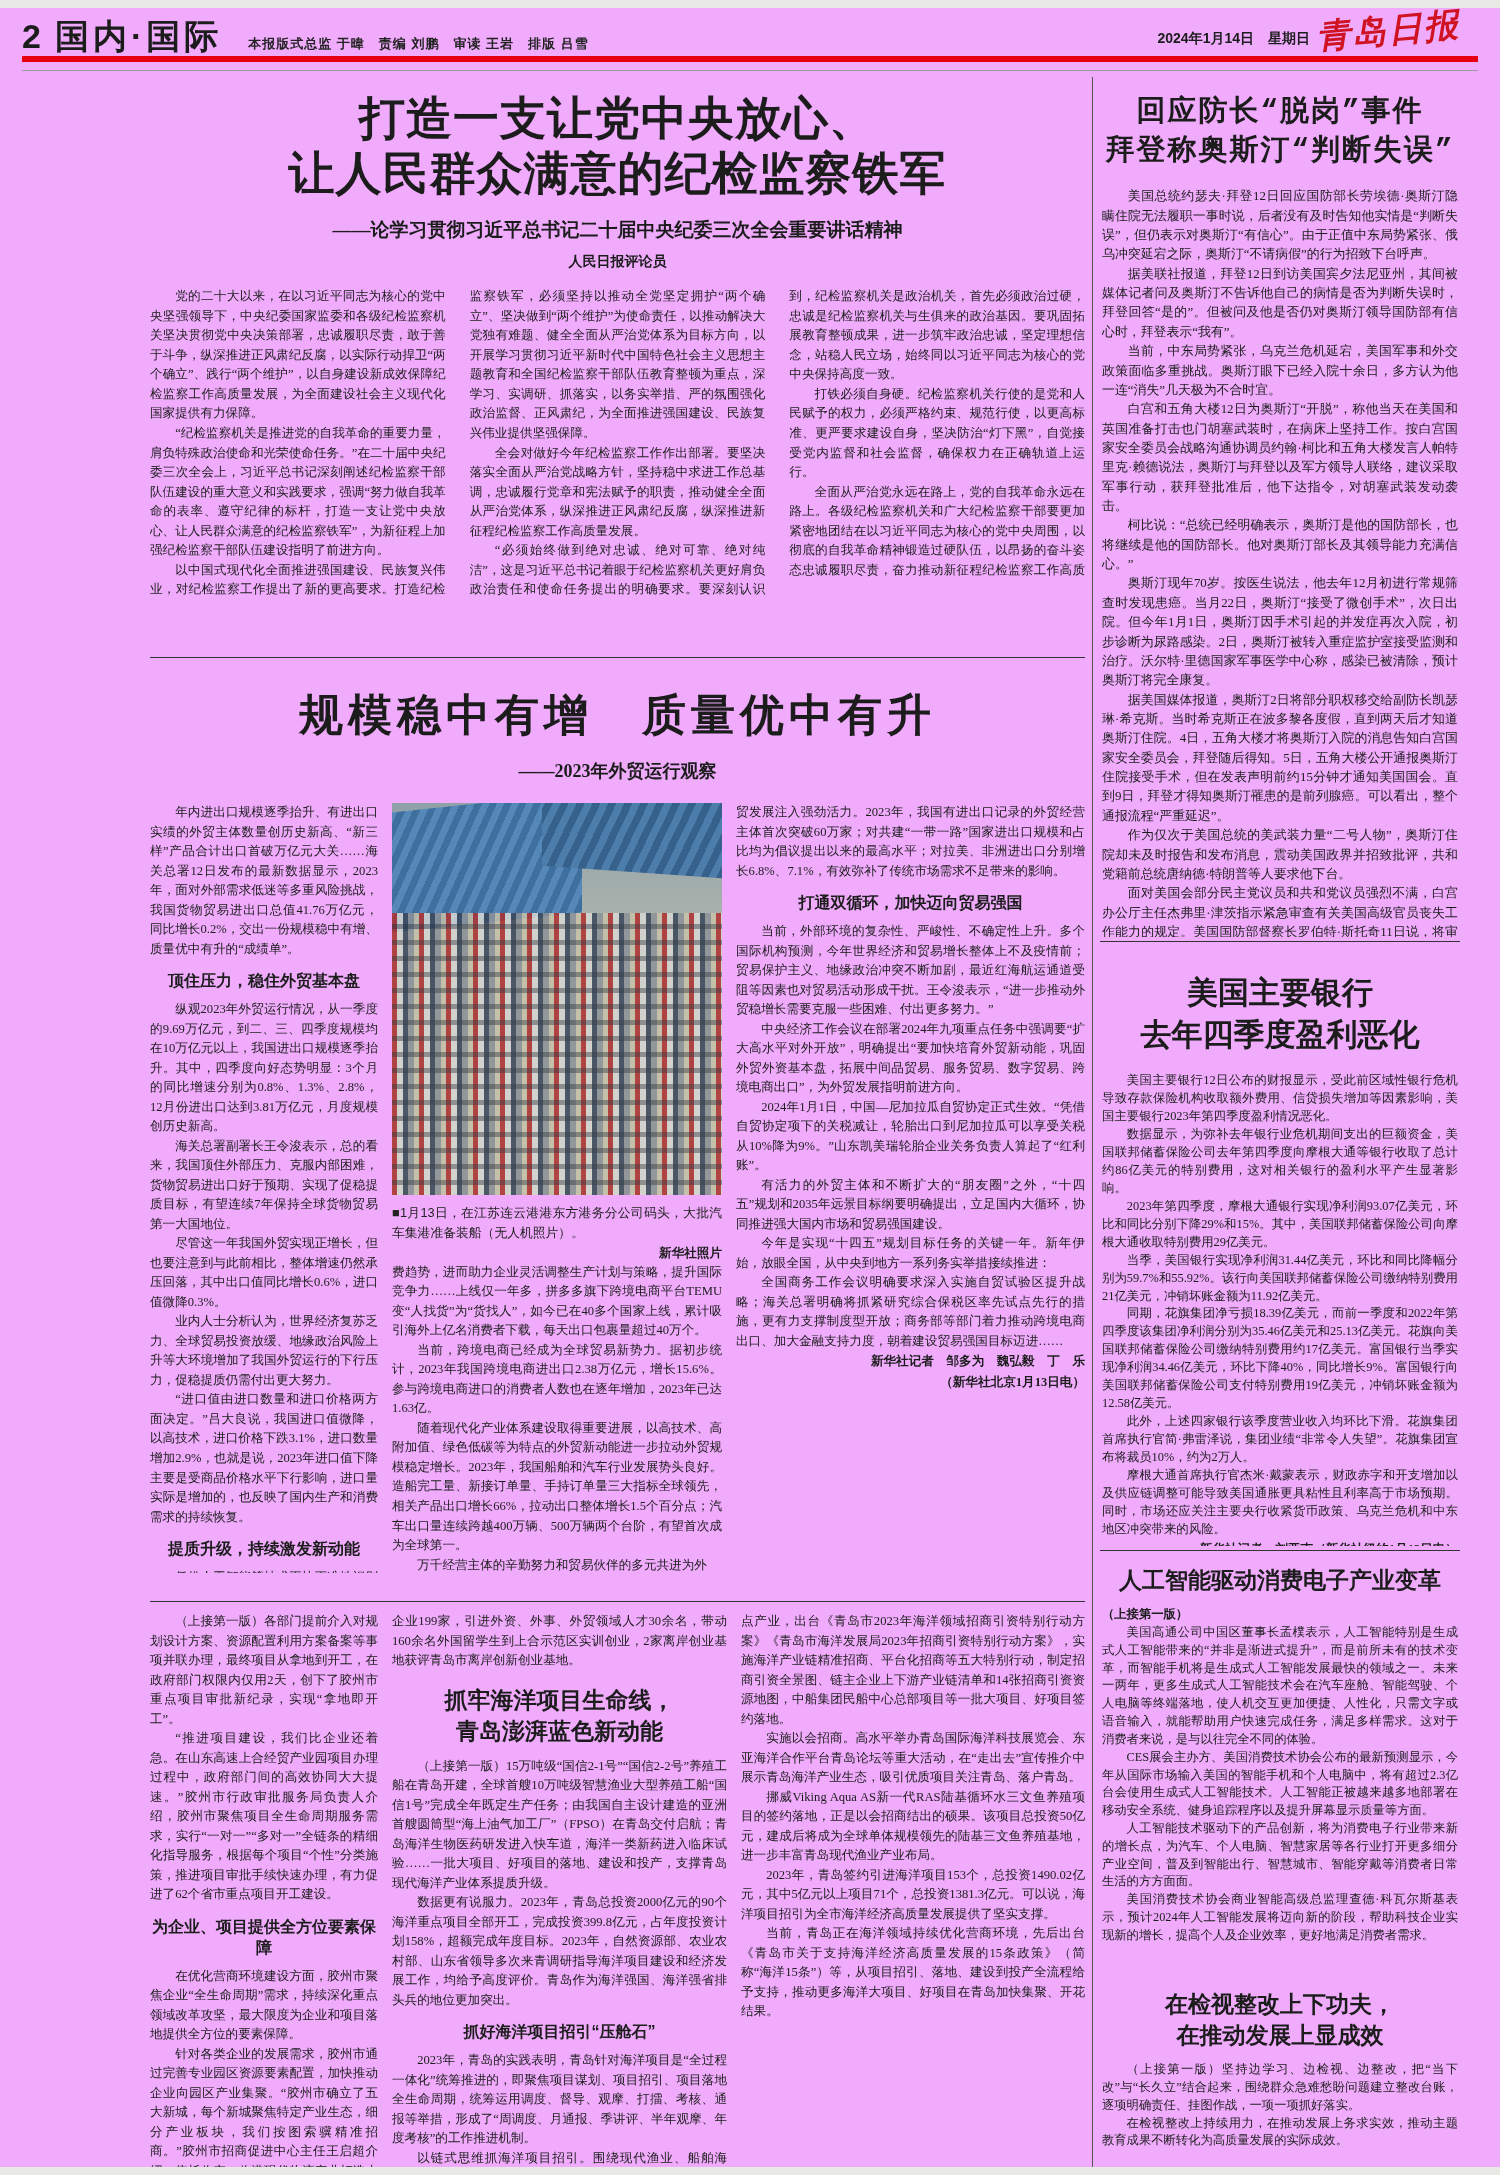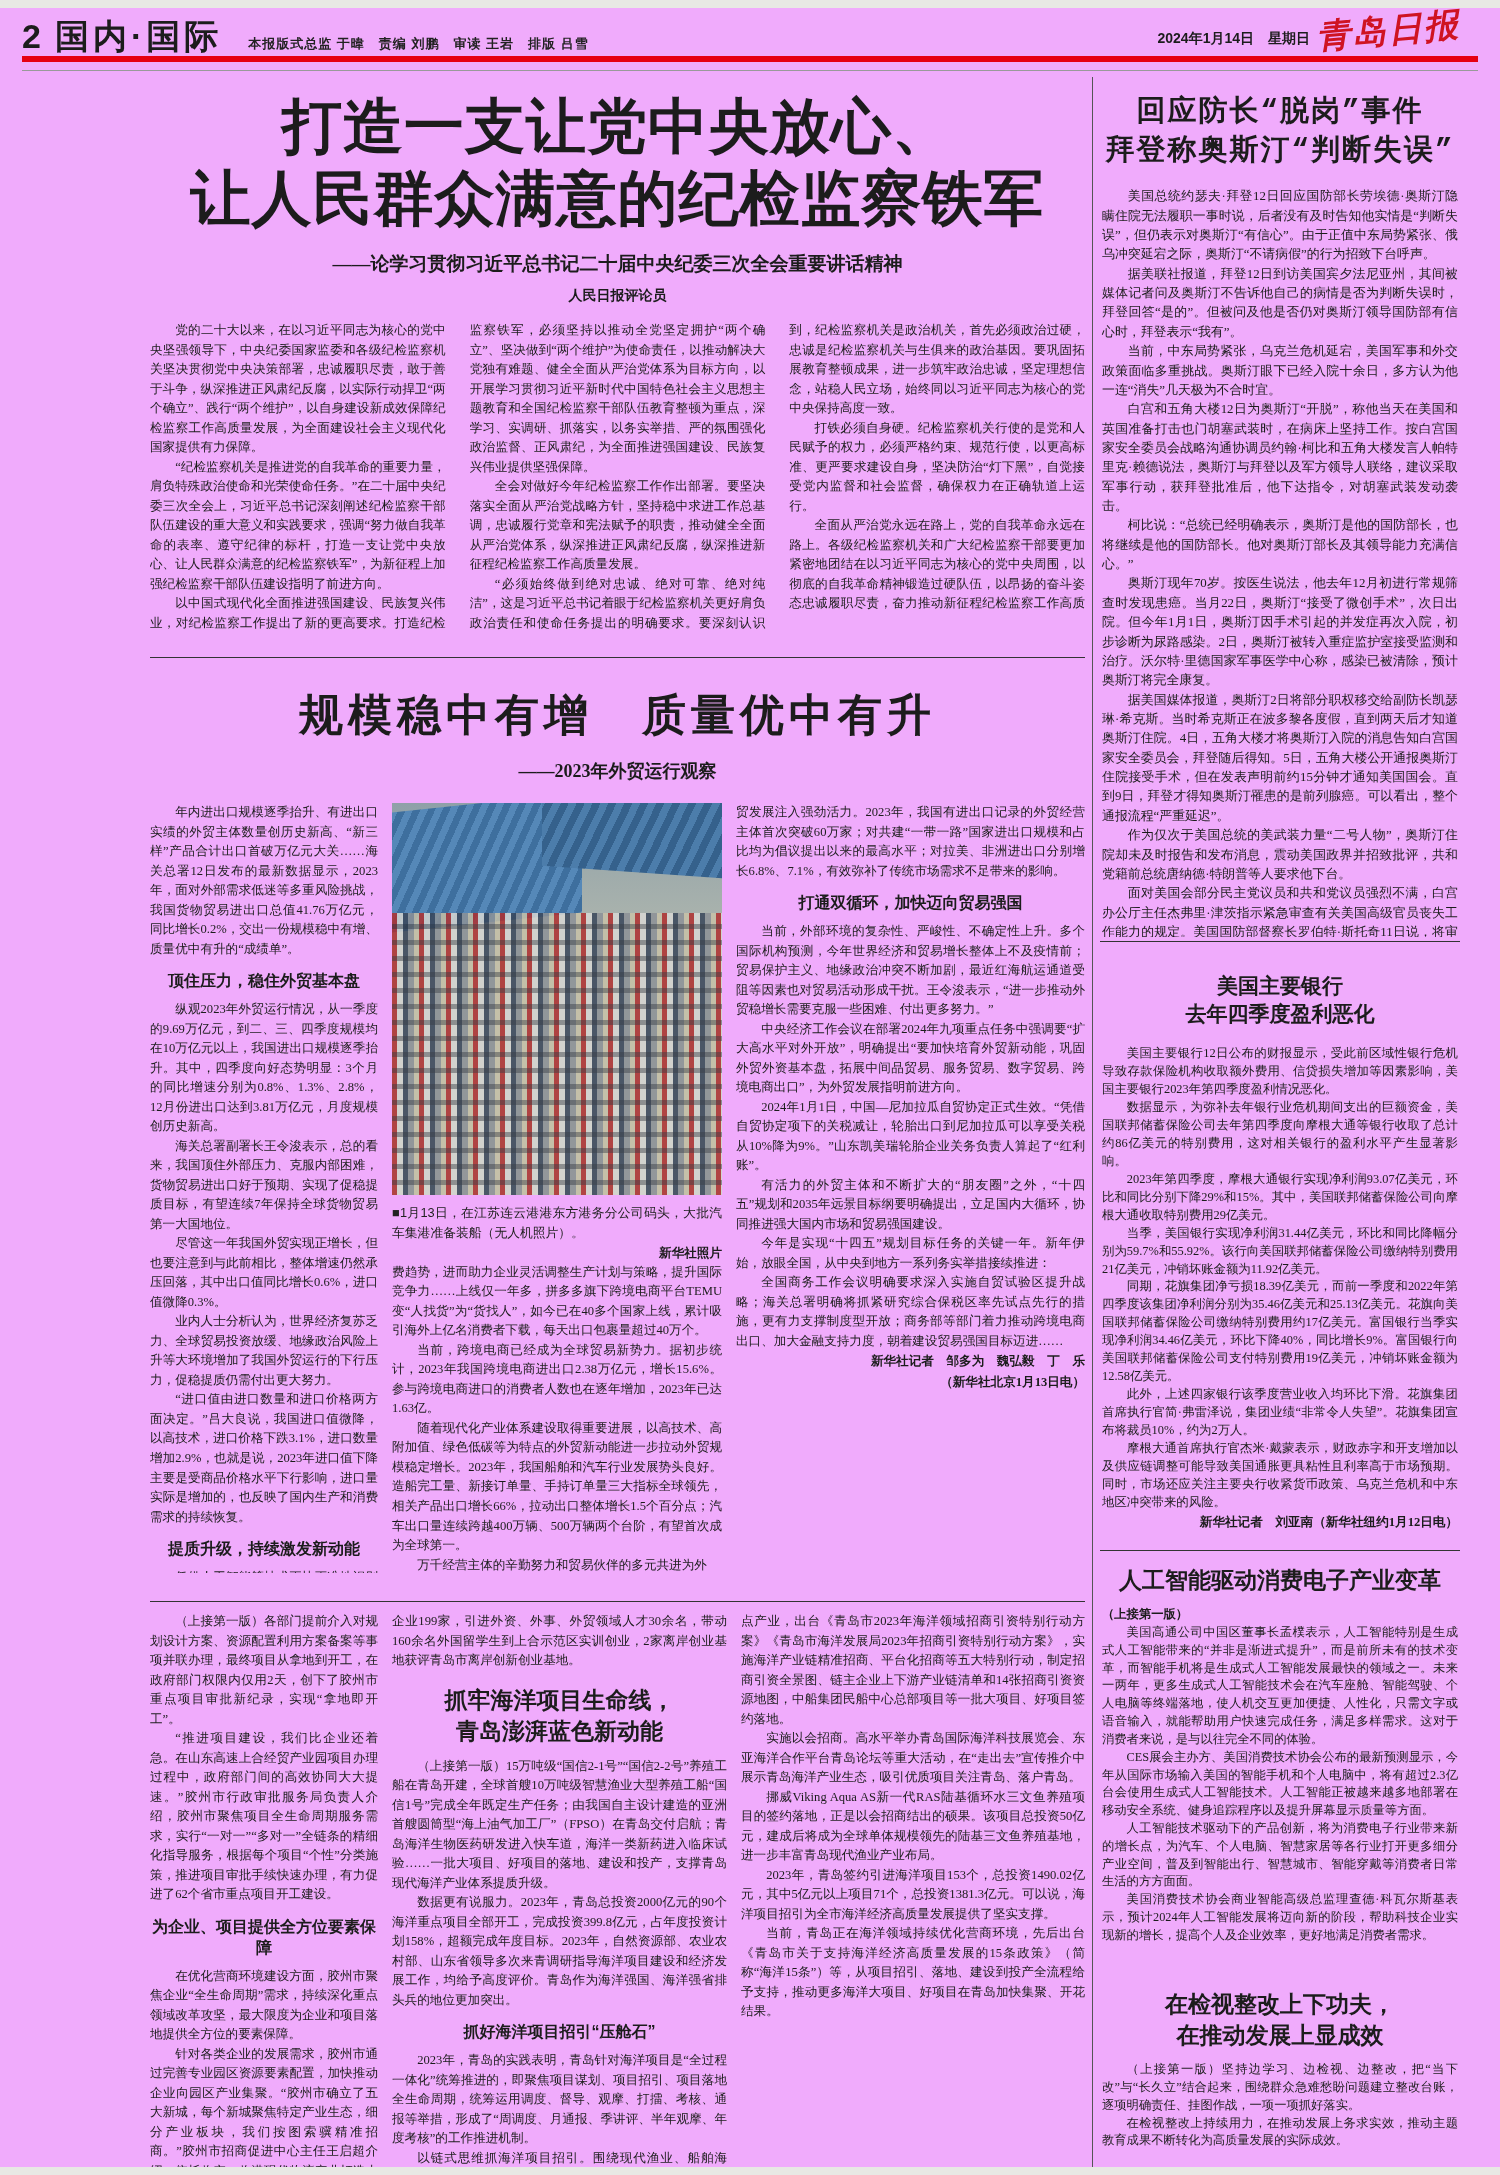--- a/index.html
+++ b/index.html
@@ -24,21 +24,21 @@
 
   
   .para { font-size:12.6px; line-height:1.55; text-align:justify; text-indent:2em; }
   .para.noind { text-indent:0; }
   .subhead { font-family:"Liberation Sans",sans-serif; font-size:16px; font-weight:bold; text-align:center; margin:12px 0 8px 0; }
   .sign { font-size:12.6px; line-height:1.6; text-align:right; font-weight:bold; }
   .marker { font-size:13px; font-weight:bold; text-indent:0; font-family:"Liberation Sans",sans-serif; }
 
   
   .editorial { height:586px; overflow:hidden; }
-  .ed-head { text-align:center; font-size:60px; line-height:1.2; font-weight:bold; margin-top:20px; letter-spacing:1px; }
+  .ed-head { text-align:center; font-size:46px; line-height:1.2; font-weight:bold; margin-top:20px; letter-spacing:1px; }
   .ed-deck { text-align:center; font-size:19px; font-weight:bold; margin-top:16px; font-family:"Liberation Serif",serif; }
   .ed-byline { text-align:center; font-size:14px; font-weight:bold; margin-top:10px; font-family:"Liberation Sans",sans-serif; }
   .ed-body { margin-top:16px; height:330px; overflow:hidden; column-count:3; column-gap:24px; }
   .hr { border:0; border-top:1px solid #333; }
 
   
   .trade { height:943px; overflow:hidden; }
   .tr-head { text-align:center; font-size:44px; font-weight:bold; letter-spacing:5px; margin-top:28px; }
   .tr-deck { text-align:center; font-size:18px; font-weight:bold; margin-top:14px; }
   .tr-cols { display:flex; margin-top:20px; height:770px; overflow:hidden; }
@@ -64,21 +64,21 @@
   .bcol3 { width:344px; }
   .mid-head { text-align:center; font-family:"Liberation Sans",sans-serif; font-size:23px; font-weight:bold; line-height:1.35; margin:14px 0 10px 0; }
 
   
   .sb-sec { overflow:hidden; padding:0 2px; }
   .sb-biden { height:866px; }
   .sb-bank { height:600px; }
   .sb-ai { height:424px; }
   .sb-insp { height:218px; }
   .sb-head { text-align:center; font-weight:bold; font-size:29px; line-height:1.35; letter-spacing:2px; margin:22px 0 16px 0;font-family:Liberation Mono, monospace; }
-  .sb-head2 { text-align:center; font-weight:bold; font-size:21px; line-height:1.35; margin:26px 0 16px 0; }
+  .sb-head2 { text-align:center; font-weight:bold; font-size:31px; line-height:1.35; margin:26px 0 16px 0; }
   .sb-head3 { text-align:center; font-weight:bold; font-size:23px; line-height:1.35; margin:10px 0 10px 0; font-family:"Liberation Sans",sans-serif; }
   .sidebar .para { font-size:12.9px; line-height:1.5; }
   .sb-bank .para { font-size:12.4px; line-height:1.45; }
   .sb-ai .para, .sb-insp .para { font-size:12.3px; line-height:1.45; }
   .sb-hr { border:0; border-top:1px solid #333; margin:4px 0; }
 </style>
 </head>
 <body>
 
 <div class="page">

